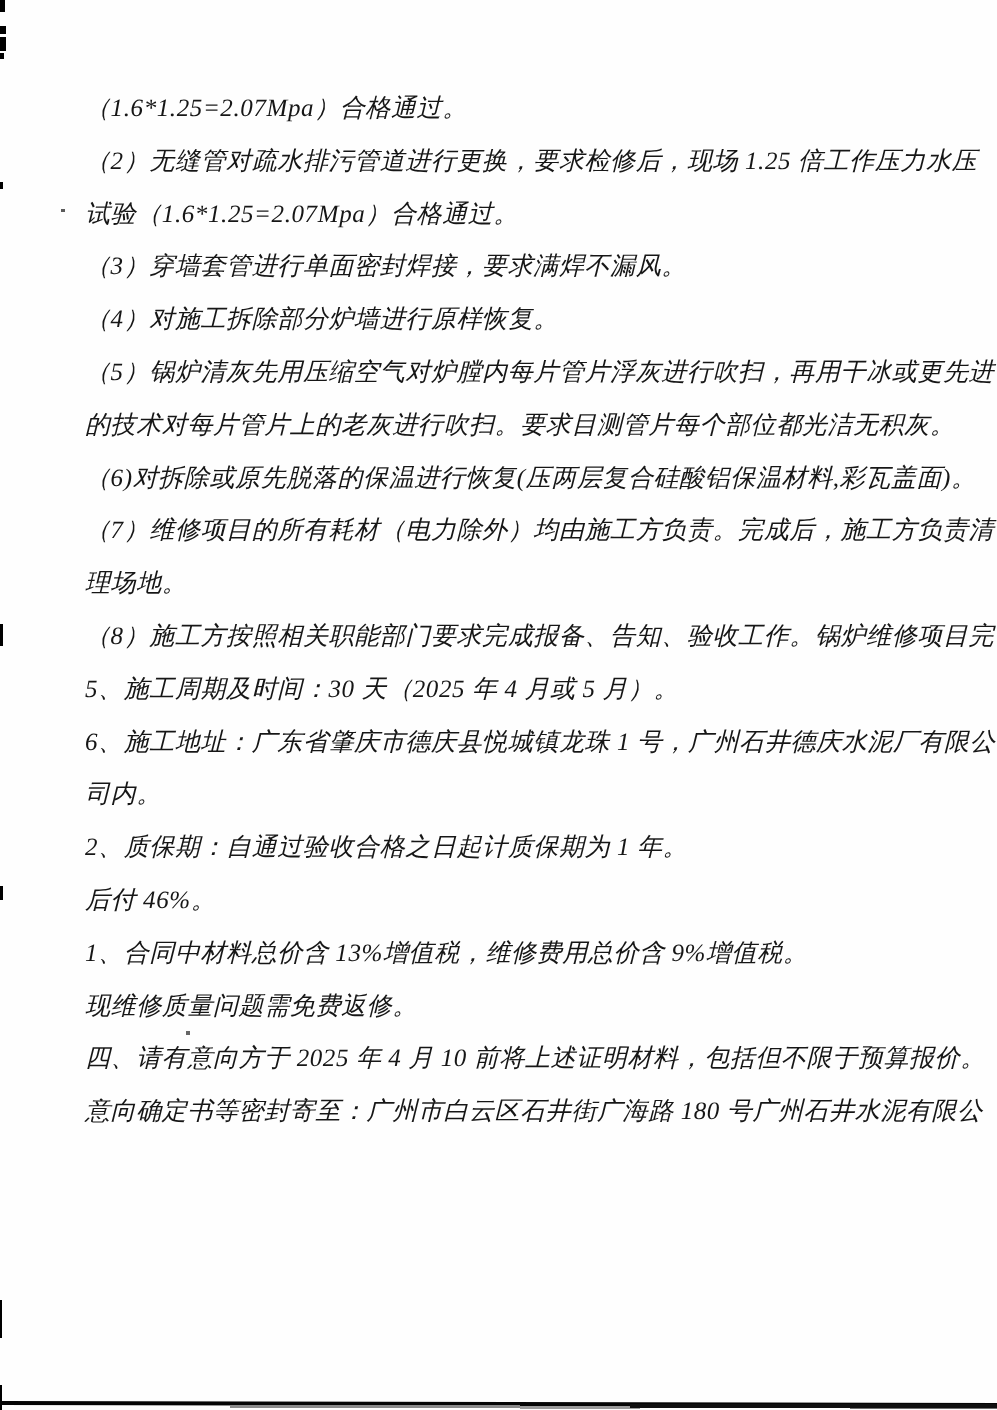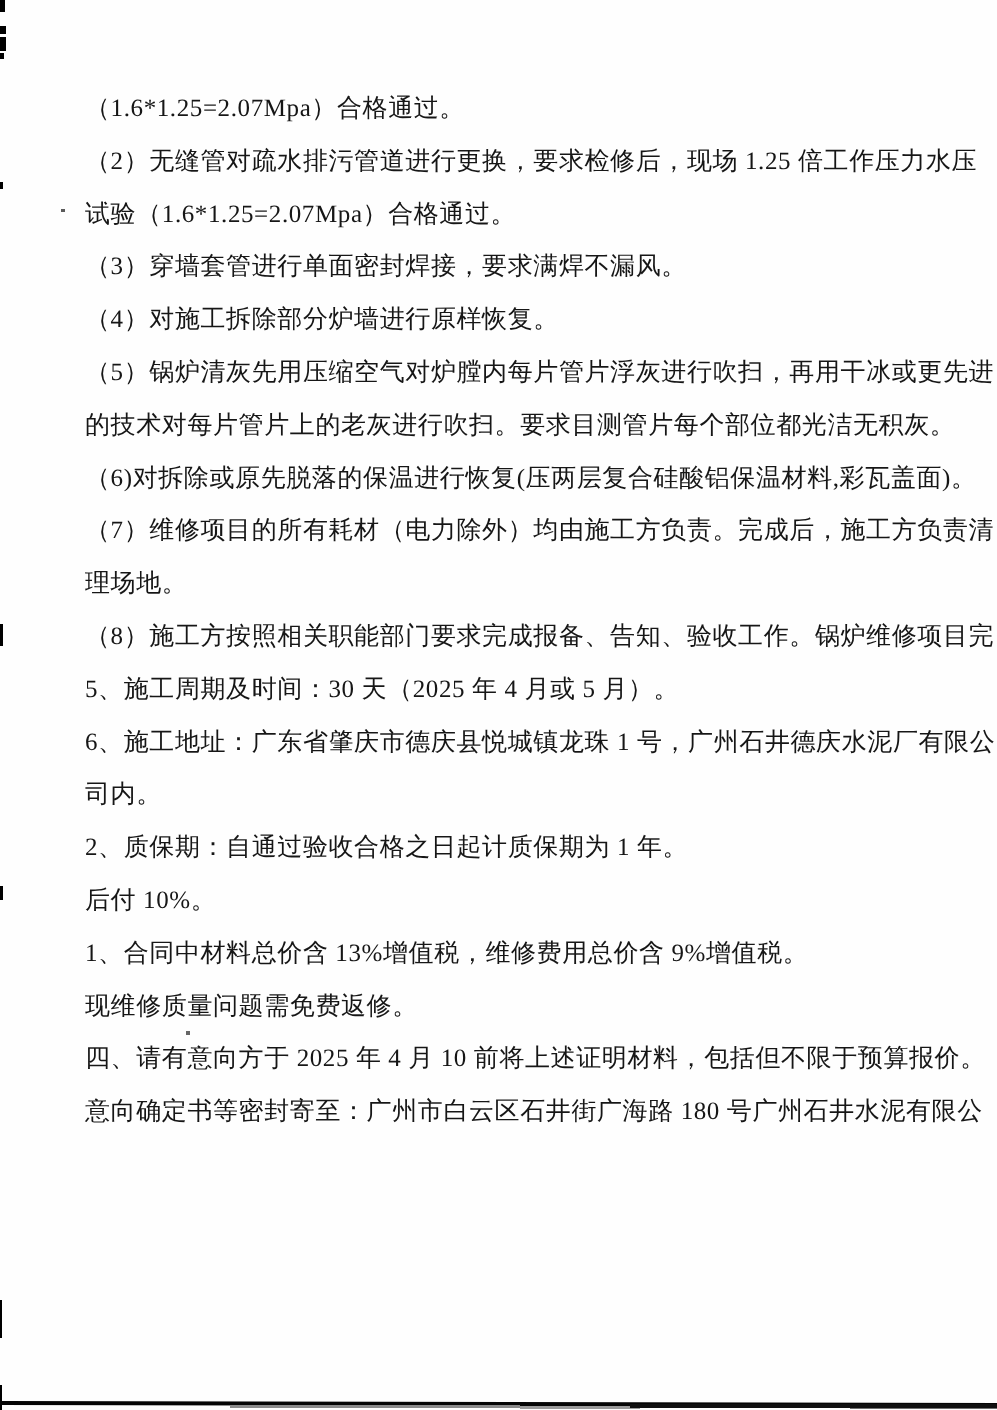--- a/index.html
+++ b/index.html
@@ -7,20 +7,21 @@
     padding: 0;
     background: #ffffff;
   }
   .sheet {
     position: relative;
     width: 997px;
     height: 1410px;
     background: #fefefe;
     overflow: hidden;
     font-family: "Liberation Serif", "DejaVu Serif", serif;
+    font-style: italic;
   }
   .doc-body {
     position: absolute;
     left: 85px;
     top: 83px;
     width: 860px;
   }
   .line {
     font-size: 25px;
     line-height: 52.8px;
@@ -72,21 +73,21 @@
     <div class="line">（5）锅炉清灰先用压缩空气对炉膛内每片管片浮灰进行吹扫，再用干冰或更先进</div>
     <div class="line">的技术对每片管片上的老灰进行吹扫。要求目测管片每个部位都光洁无积灰。</div>
     <div class="line">（6)对拆除或原先脱落的保温进行恢复(压两层复合硅酸铝保温材料,彩瓦盖面)。</div>
     <div class="line">（7）维修项目的所有耗材（电力除外）均由施工方负责。完成后，施工方负责清</div>
     <div class="line">理场地。</div>
     <div class="line">（8）施工方按照相关职能部门要求完成报备、告知、验收工作。锅炉维修项目完</div>
     <div class="line">5、施工周期及时间：30 天（2025 年 4 月或 5 月）。</div>
     <div class="line">6、施工地址：广东省肇庆市德庆县悦城镇龙珠 1 号，广州石井德庆水泥厂有限公</div>
     <div class="line">司内。</div>
     <div class="line">2、质保期：自通过验收合格之日起计质保期为 1 年。</div>
-    <div class="line">后付 10%。</div>
+    <div class="line">后付 46%。</div>
     <div class="line">1、合同中材料总价含 13%增值税，维修费用总价含 9%增值税。</div>
     <div class="line">现维修质量问题需免费返修。</div>
     <div class="line">四、请有意向方于 2025 年 4 月 10 前将上述证明材料，包括但不限于预算报价。</div>
     <div class="line">意向确定书等密封寄至：广州市白云区石井街广海路 180 号广州石井水泥有限公</div>
   </div>
 
   <div class="artifact t1"></div>
   <div class="artifact t2"></div>
   <div class="artifact t3"></div>
   <div class="artifact t4"></div>

